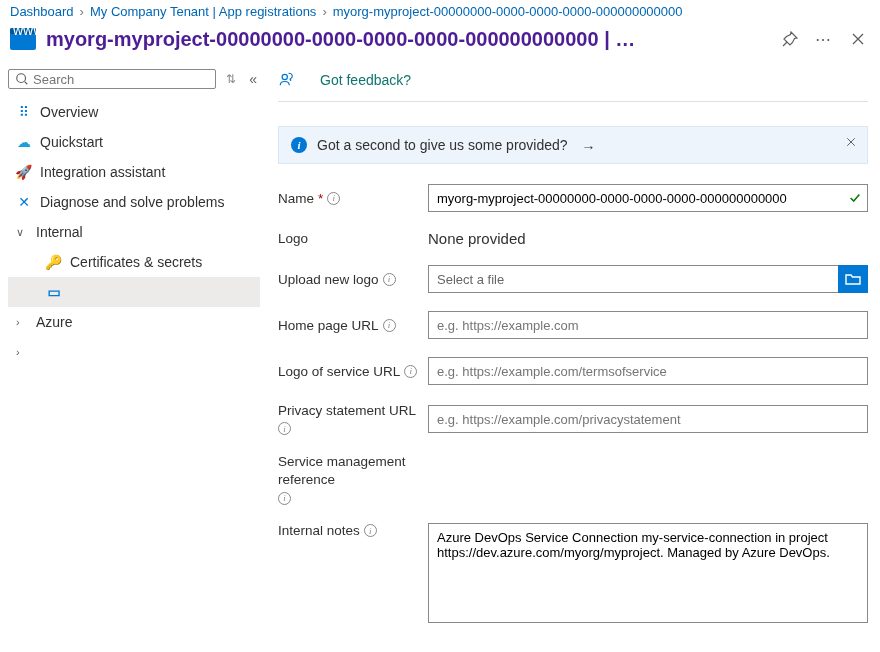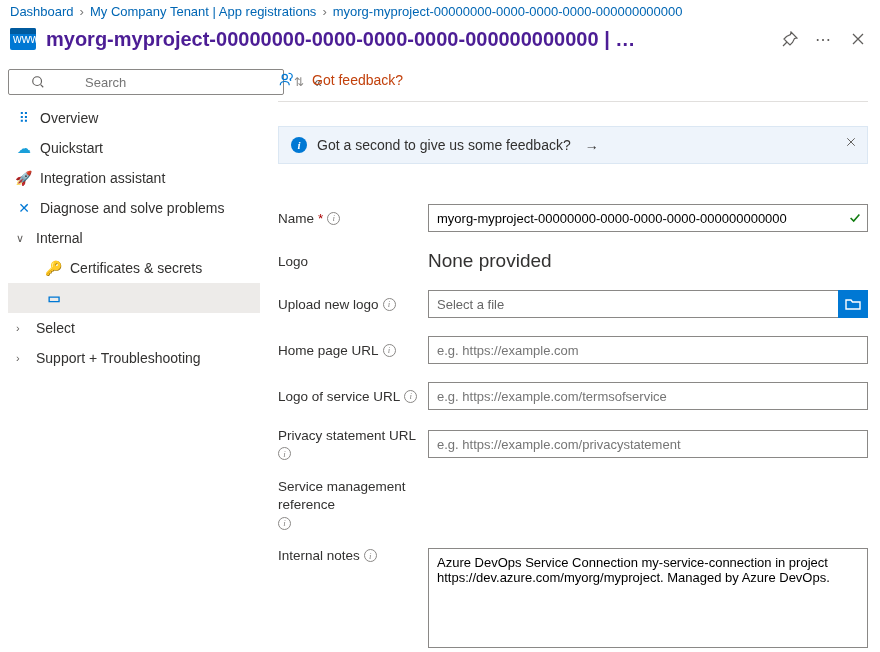--- a/index.html
+++ b/index.html
@@ -6,67 +6,67 @@
   body { font-family: "Segoe UI", Arial, sans-serif; font-size: 14px; color: #323130; background: #fff; width: 880px; height: 652px; overflow: hidden; }
   a { text-decoration: none; }
 
   .breadcrumb { display: flex; align-items: center; gap: 6px; padding: 4px 10px 4px; font-size: 13px; }
   .breadcrumb a { color: #0066b4; }
   .bc-sep { color: #7a7a7a; }
 
   .titlebar { display: flex; align-items: center; padding: 4px 10px 14px; gap: 10px; }
   .app-icon { width: 26px; height: 22px; background: #0078d4; border-radius: 2px; position: relative; }
   .app-icon::before { content: ""; position: absolute; top: 0; left: 0; right: 0; height: 6px; background: #005a9e; border-radius: 2px 2px 0 0; }
-  .app-icon span { position: absolute; bottom: 4px; left: 3px; color: #fff; font-size: 12px; letter-spacing: 0; }
+  .app-icon span { position: absolute; bottom: 12px; left: 3px; color: #fff; font-size: 14px; letter-spacing: 0; }
   .page-title { font-size: 20px; font-weight: 600; color: #4c1d95; flex: 0 1 auto; white-space: nowrap; overflow: hidden; }
   .title-spacer { flex: 1; }
   .icon-btn { width: 24px; height: 24px; display: flex; align-items: center; justify-content: center; color: #605e5c; cursor: pointer; }
   .icon-btn svg { width: 16px; height: 16px; }
 
   .content { display: flex; height: calc(652px - 70px); }
   .sidebar { width: 260px; padding: 0 0 0 8px; }
   .search-row { display: flex; align-items: center; gap: 8px; padding: 4px 0 8px; }
-  .search-box { flex: 1; display: flex; align-items: center; border: 1px solid #8a8886; border-radius: 2px; height: 26px; padding: 0 22px; color: #605e5c; gap: 36px; }
+  .search-box { flex: 1; display: flex; align-items: center; border: 1px solid #8a8886; border-radius: 2px; height: 20px; padding: 0 6px; color: #605e5c; }
   .search-box svg { width: 14px; height: 14px; margin-right: 4px; }
   .search-input { border: none; outline: none; font-size: 13px; flex: 1; }
   .sort-icon { color: #8a8886; font-size: 12px; cursor: pointer; padding: 0 2px; }
   .collapse-icon { color: #605e5c; cursor: pointer; width: 20px; text-align: center; }
 
   .nav { list-style: none; font-size: 14px; }
   .nav li { display: flex; align-items: center; height: 30px; gap: 8px; padding-left: 8px; cursor: pointer; }
   .nav li.indent { padding-left: 38px; }
   .nav li.active { background: #edebe9; font-weight: 600; }
   .nav .ico { width: 16px; height: 16px; display: flex; align-items: center; justify-content: center; font-size: 14px; }
   .chevron { color: #605e5c; font-size: 11px; width: 12px; display: inline-block; }
 
   .main { flex: 1; padding: 0 12px 0 18px; }
-  .feedback-bar { display: flex; align-items: center; gap: 16px; padding: 6px 0 12px; border-bottom: 1px solid #e1dfdd; color: #c2410c; }
+  .feedback-bar { display: flex; align-items: center; gap: 24px; padding: 6px 0 12px; border-bottom: 1px solid #e1dfdd; color: #0f766e; }
   .feedback-bar svg { width: 18px; height: 18px; color: #0078d4; }
 
   .info-banner { margin-top: 24px; background: #eef4fb; border: 1px solid #dbe7f3; padding: 10px 12px; display: flex; align-items: center; gap: 10px; position: relative; }
   .info-banner .info-icon { width: 16px; height: 16px; border-radius: 50%; background: #0078d4; color: #fff; display: flex; align-items: center; justify-content: center; font-size: 11px; font-weight: bold; font-style: italic; font-family: Georgia, serif; }
   .info-banner .arrow { margin-left: 4px; }
   .info-banner .close { position: absolute; right: 10px; top: 8px; cursor: pointer; color: #605e5c; }
 
-  .form { margin-top: 40px; }
+  .form { margin-top: 20px; }
   .form-row { display: flex; align-items: center; margin-bottom: 18px; }
   .form-row.align-top { align-items: flex-start; }
   .form-label { width: 150px; font-size: 13.5px; color: #323130; display: flex; align-items: center; gap: 4px; flex-wrap: wrap; }
   .req { color: #a80000; }
   .info-circ { width: 13px; height: 13px; border: 1px solid #8a8886; border-radius: 50%; display: inline-flex; align-items: center; justify-content: center; font-size: 9px; color: #8a8886; font-style: italic; font-family: Georgia, serif; }
   .form-field { flex: 1; }
   .text-input { width: 100%; height: 28px; border: 1px solid #8a8886; padding: 0 28px 0 8px; font-size: 13px; outline: none; }
   .field-wrap { position: relative; }
   .check-mark { position: absolute; right: 6px; top: 50%; transform: translateY(-50%); color: #107c10; }
   .check-mark svg { width: 14px; height: 14px; display: block; }
   .file-row { display: flex; }
   .file-input { flex: 1; height: 28px; border: 1px solid #8a8886; border-right: none; padding: 0 8px; font-size: 13px; color: #666; display: flex; align-items: center; }
   .file-btn { width: 30px; height: 28px; background: #0078d4; display: flex; align-items: center; justify-content: center; cursor: pointer; }
   .file-btn svg { width: 16px; height: 16px; color: #fff; }
-  .static-text { font-size: 19px; color: #323130; }
+  .static-text { font-size: 15px; color: #323130; }
   .textarea { width: 100%; height: 100px; border: 1px solid #8a8886; padding: 6px 8px; font-size: 13px; font-family: inherit; resize: none; outline: none; }
   .label-multi { line-height: 1.3; }
 </style>
 </head>
 <body>
 
 <div class="breadcrumb">
   <a href="#">Dashboard</a>
   <span class="bc-sep">›</span>
   <a href="#">My Company Tenant | App registrations</a>
@@ -130,42 +130,41 @@
       </li>
       <li class="indent">
         <span class="ico" style="color:#f2c811;">🔑</span>
         <span>Certificates &amp; secrets</span>
       </li>
       <li class="indent active">
         <span class="ico" style="color:#0078d4;">▭</span>
       </li>
       <li>
         <span class="chevron">›</span>
-        <span>Select</span>
+        <span>Azure</span>
       </li>
       <li>
         <span class="chevron">›</span>
-        <span>Support + Troubleshooting</span>
       </li>
     </ul>
   </div>
 
   <div class="main">
     <div class="feedback-bar">
       <svg viewBox="0 0 24 24" fill="none" stroke="currentColor" stroke-width="1.6">
           <circle cx="9" cy="8" r="3.5"></circle>
           <path d="M3 19c0-3 2.5-5 6-5s6 2 6 5"></path>
           <path d="M14 3c3 0 5 1.5 5 4 0 1.5-1 2.7-2.5 3.3L17 13l-1.2-2.2"></path>
         </svg>
       <span>Got feedback?</span>
     </div>
 
     <div class="info-banner">
       <span class="info-icon">i</span>
-      <span>Got a second to give us some feedback?</span>
+      <span>Got a second to give us some provided?</span>
       <span class="arrow">→</span>
       <span class="close">
         <svg width="12" height="12" viewBox="0 0 16 16" stroke="currentColor" stroke-width="1.3">
             <path d="M3 3l10 10M13 3L3 13"></path>
           </svg>
       </span>
     </div>
 
     <div class="form">
 

